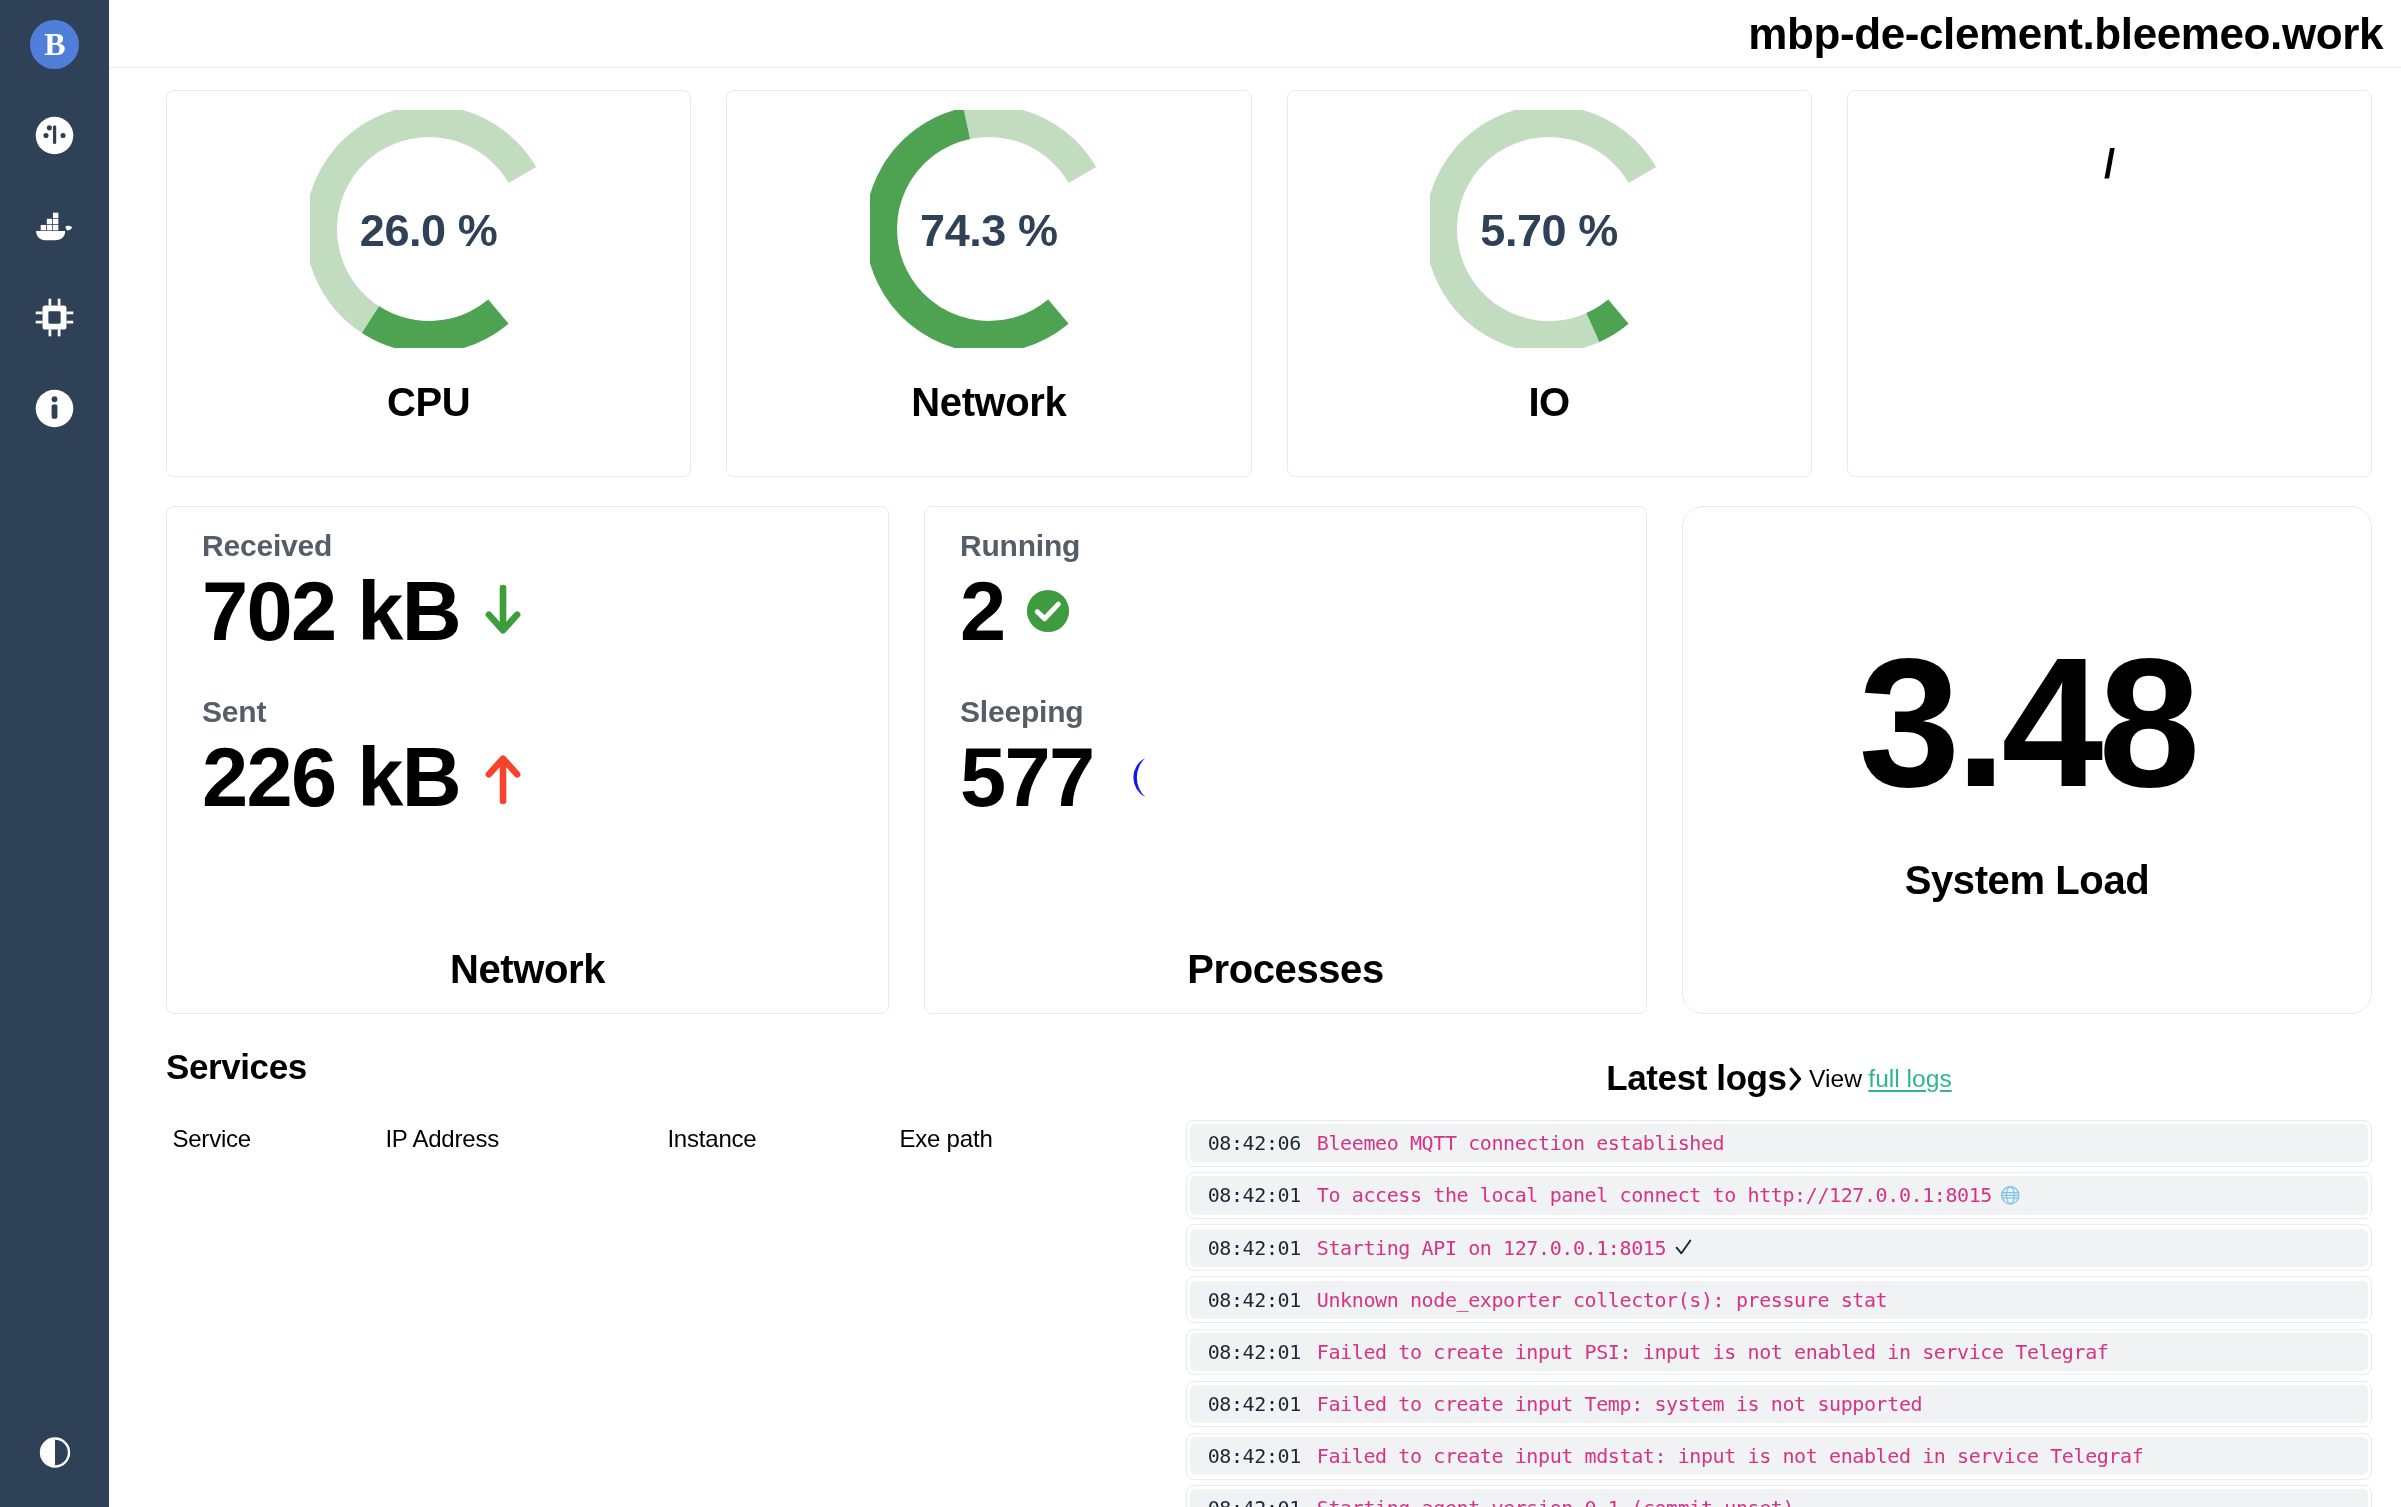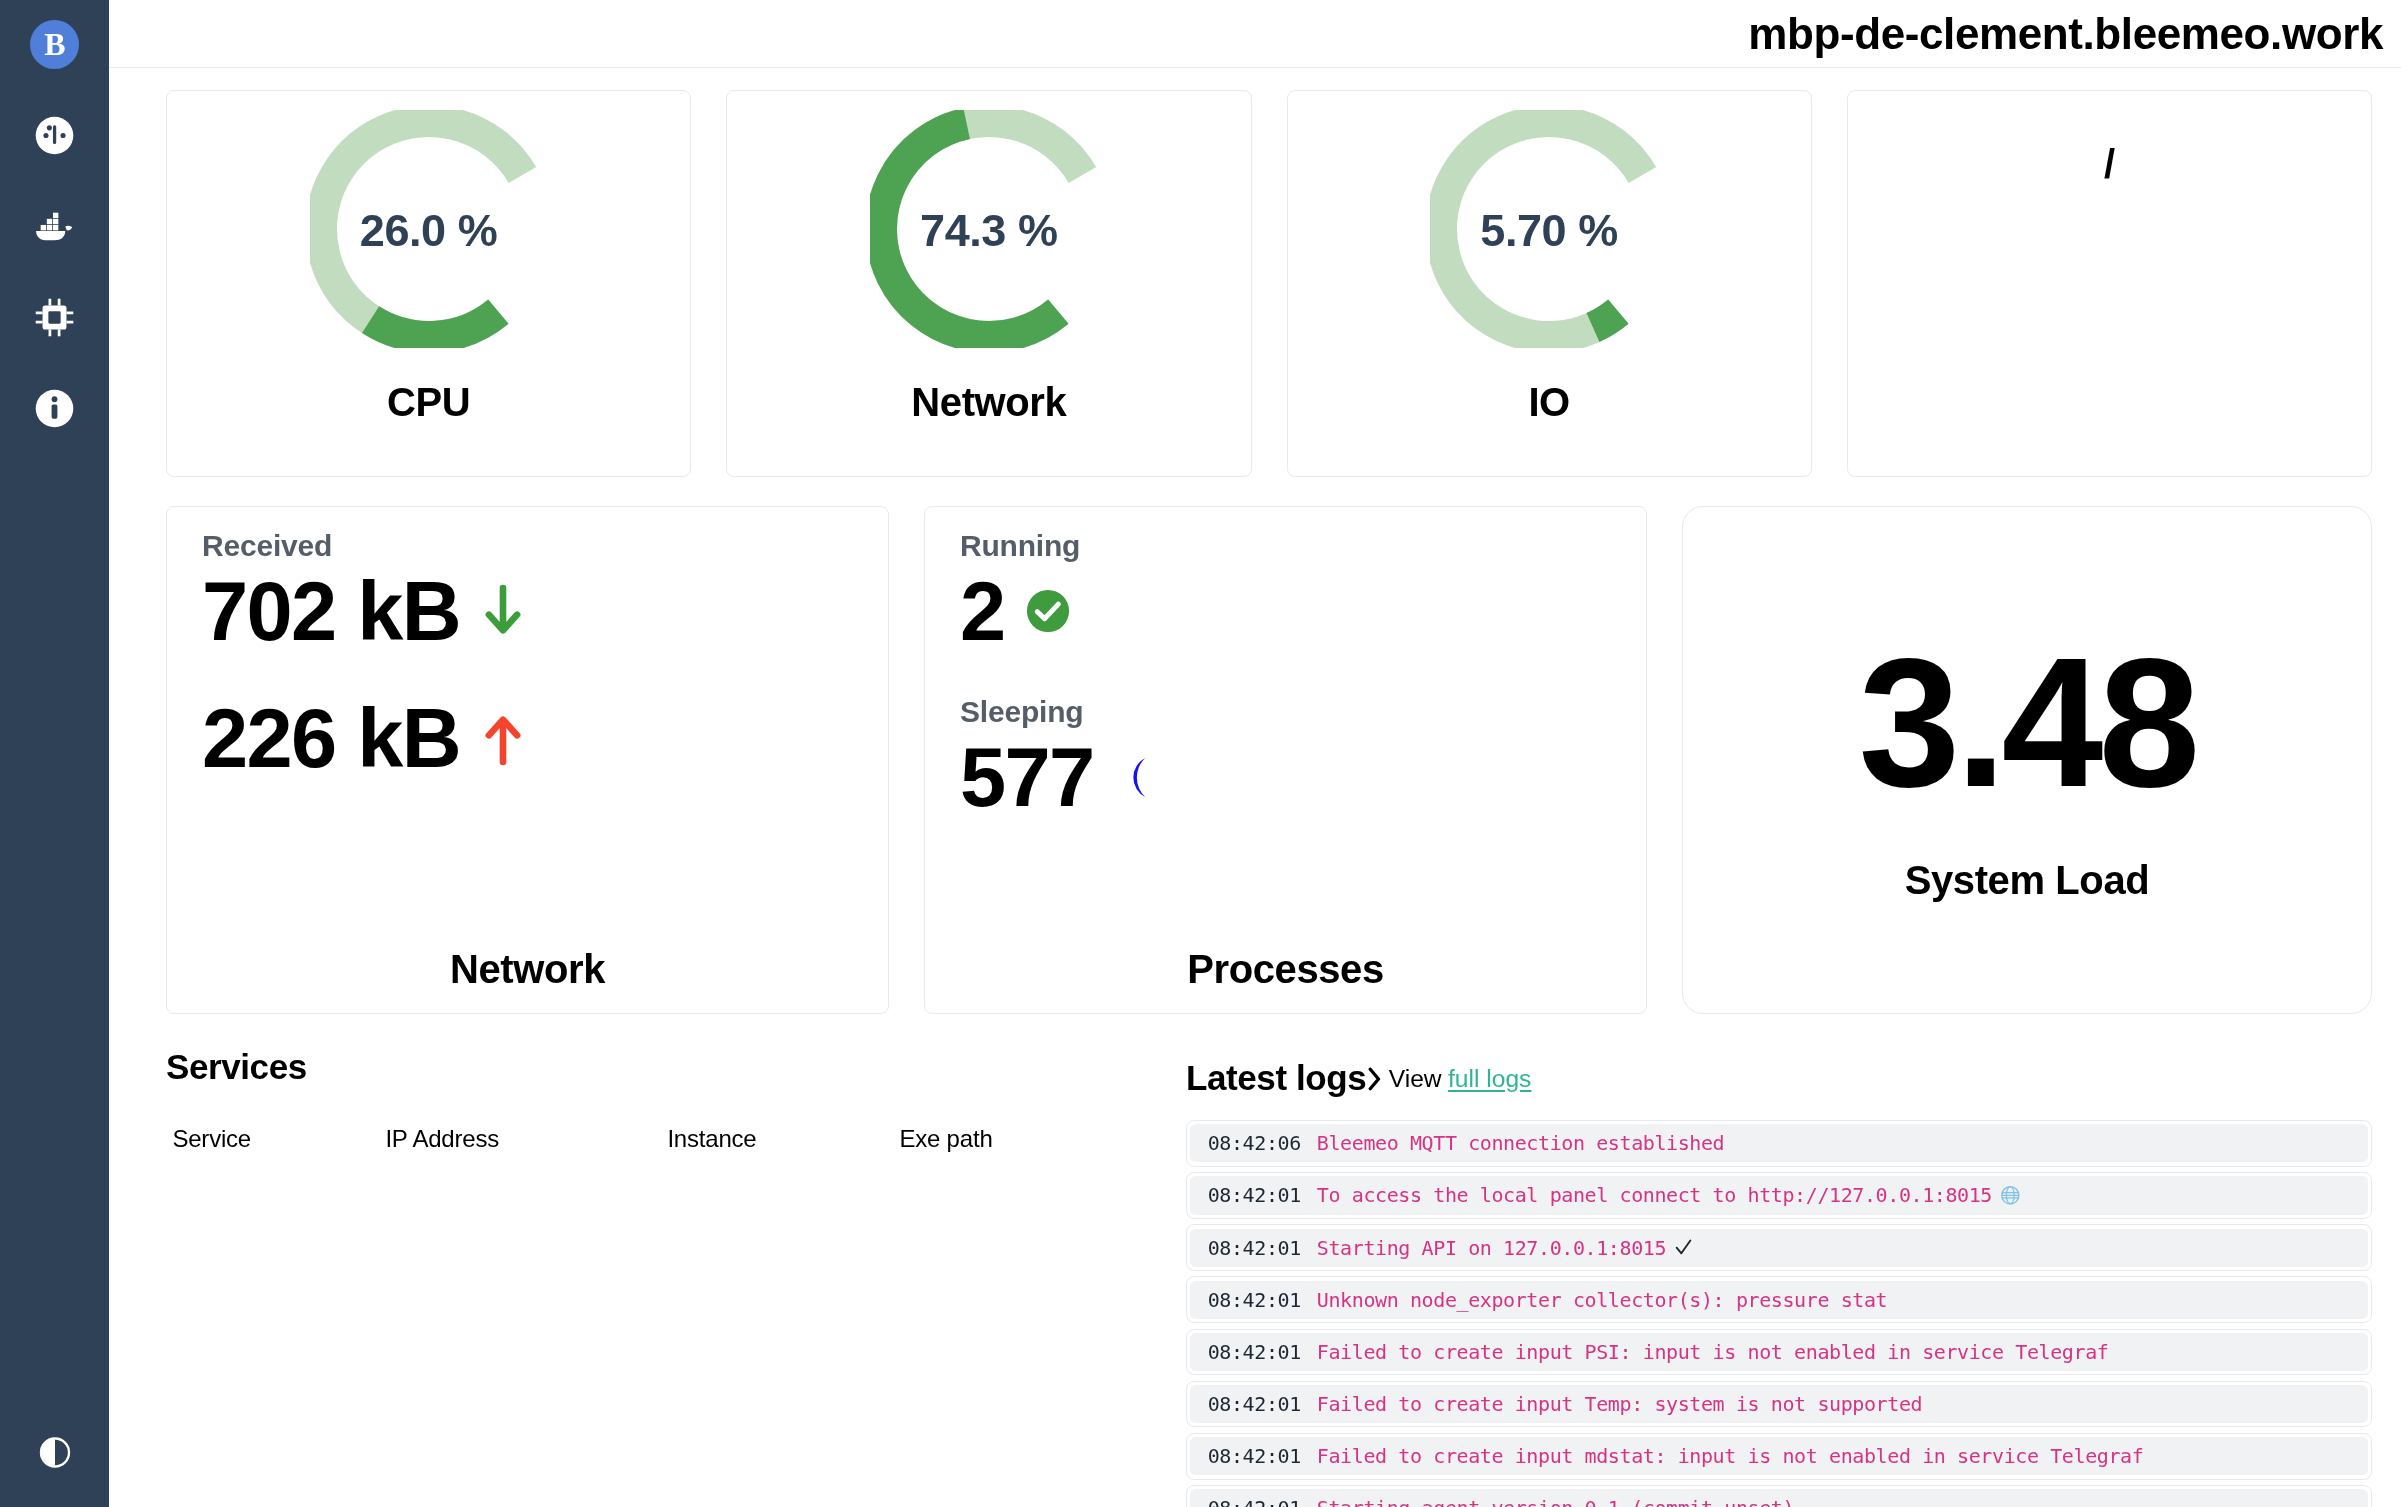--- a/index.html
+++ b/index.html
@@ -240,21 +240,21 @@
     letter-spacing: -0.2px;
   }
   .svc-col.c1 { flex: 0 0 213px; }
   .svc-col.c2 { flex: 0 0 282px; }
   .svc-col.c3 { flex: 0 0 232px; }
   .svc-col.c4 { flex: 1; }
 
   .logs-header {
     display: flex;
     align-items: flex-end;
-    justify-content: flex-start;
+    justify-content: center;
   }
   .logs-title {
     font-size: 35px;
     font-weight: bold;
     color: #000000;
     letter-spacing: -0.4px;
     padding-top: 11px;
   }
   .view-logs {
     display: flex;
@@ -452,20 +452,21 @@
             <div class="stat-line">
               <span class="stat-number">702 kB</span>
               <span class="stat-icon">
                 <svg width="44" height="57" viewBox="0 0 28 36">
                   <path d="M14 3 L14 27 M5 20 L14 30 L23 20" fill="none" stroke="#3b9e3b" stroke-width="4.2" stroke-linecap="round" stroke-linejoin="round"></path>
                 </svg>
               </span>
             </div>
           </div>
           <div class="stat-block">
+            <div class="stat-caption">Sent</div>
             <div class="stat-line">
               <span class="stat-number">226 kB</span>
               <span class="stat-icon">
                 <svg width="44" height="57" viewBox="0 0 28 36">
                   <path d="M14 33 L14 9 M5 16 L14 6 L23 16" fill="none" stroke="#f4442e" stroke-width="4.2" stroke-linecap="round" stroke-linejoin="round"></path>
                 </svg>
               </span>
             </div>
           </div>
           <div class="stat-footer">Network</div>

